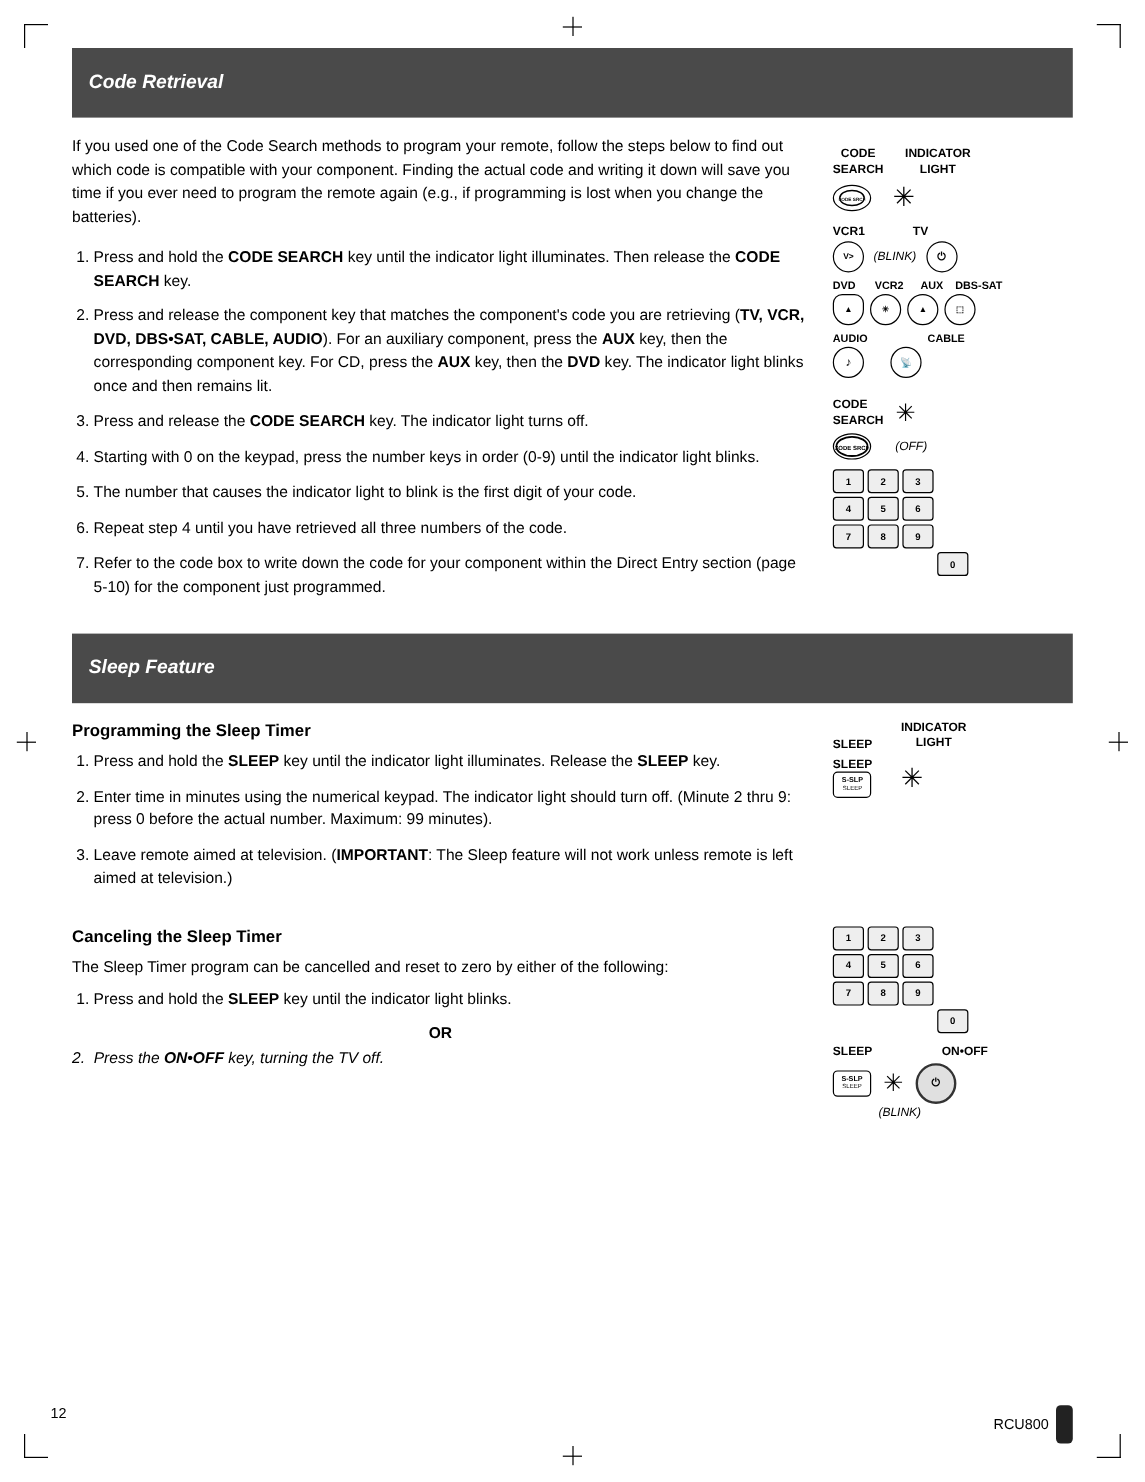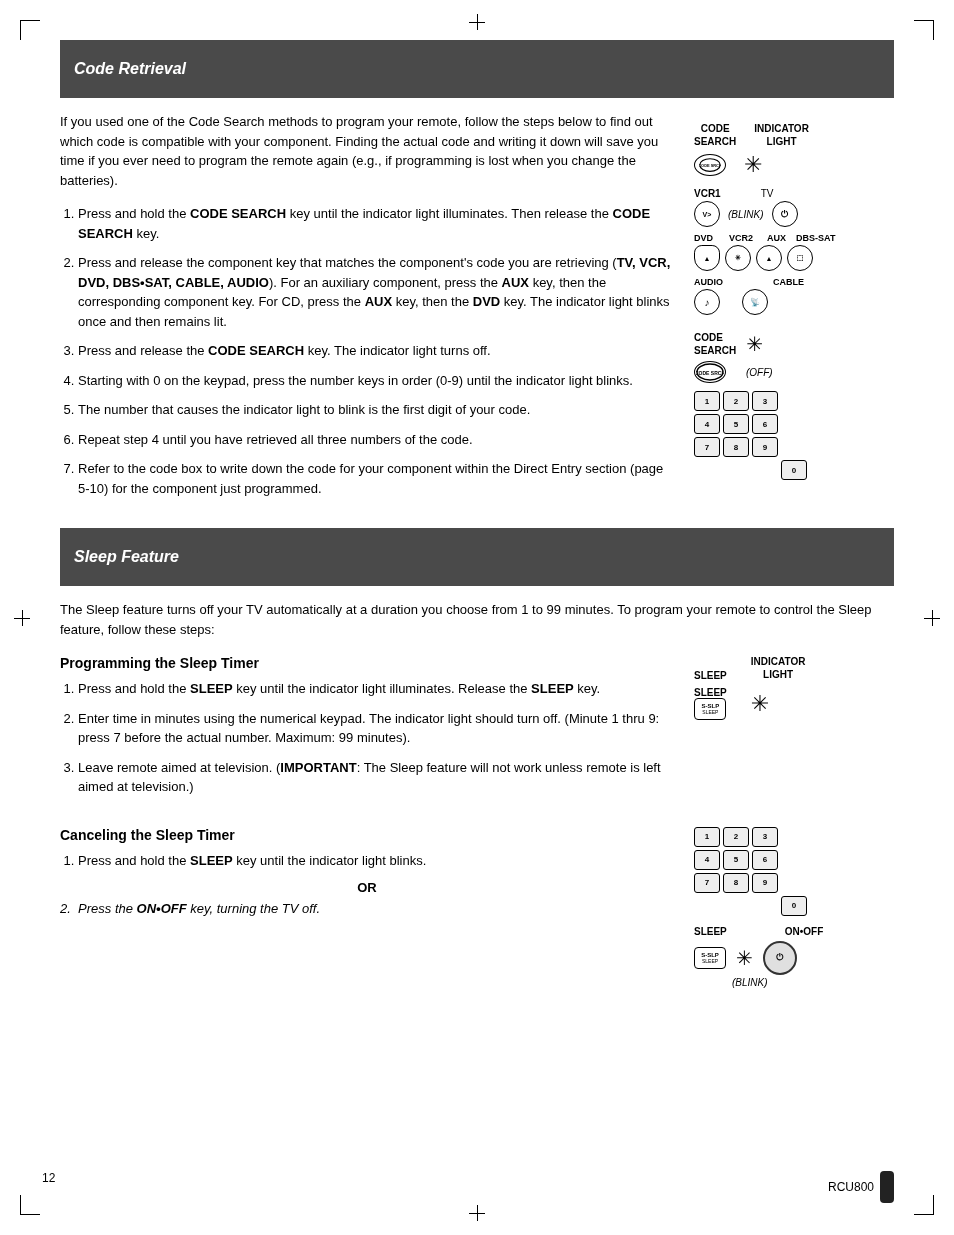--- a/index.html
+++ b/index.html
@@ -377,21 +377,21 @@
             </div>
           </div>
           <div>
             <span style="font-size:22px; line-height:1;">✳</span>
           </div>
         </div>
 
         <div style="margin-bottom:4px;">
           <div style="display:flex; gap:40px; margin-bottom:2px;">
             <div style="font-size:10px; font-weight:bold;">VCR1</div>
-            <div style="font-size:10px; font-weight:normal;">TV</div>
+            <div style="font-size:10px; font-weight:bold;">TV</div>
           </div>
           <div style="display:flex; gap:8px; align-items:center; margin-bottom:6px;">
             <div class="btn-medium key-round" style="font-size:7px;">V&gt;</div>
             <div style="font-size:10px; font-style:italic;">(BLINK)</div>
             <div class="btn-medium key-round" style="font-size:9px;">⏻</div>
           </div>
         </div>
 
         <div style="margin-bottom:4px;">
           <div style="display:flex; gap:8px; margin-bottom:2px; font-size:9px; font-weight:bold;">
@@ -455,31 +455,30 @@
         </div>
       </div>
     </div>
   </div>
 
   <div style="">
     <div class="section-header">
       <span>Sleep Feature</span>
     </div>
 
-    <p class="sleep-intro">The Sleep feature turns off your TV automatically at a duration you choose from 1 to 99 minutes. To program your remote to control the Sleep feature, follow these steps:</p>
 
     <div class="content-section">
       <div class="left-col">
         <div class="sub-section-title">Programming the Sleep Timer</div>
         <ol>
           <li>
             Press and hold the <strong>SLEEP</strong> key until the indicator light illuminates. Release the <strong>SLEEP</strong> key.
           </li>
           <li>
-            Enter time in minutes using the numerical keypad. The indicator light should turn off. (Minute 1 thru 9: press 7 before the actual number. Maximum: 99 minutes).
+            Enter time in minutes using the numerical keypad. The indicator light should turn off. (Minute 2 thru 9: press 0 before the actual number. Maximum: 99 minutes).
           </li>
           <li>
             Leave remote aimed at television. (<strong>IMPORTANT</strong>: The Sleep feature will not work unless remote is left aimed at television.)
           </li>
         </ol>
       </div>
 
       <div class="right-col">
 
         <div style="display:flex; gap:24px; margin-bottom:6px; align-items:flex-end;">
@@ -497,20 +496,21 @@
           <div>
             <span style="font-size:22px; line-height:1;">✳</span>
           </div>
         </div>
       </div>
     </div>
 
     <div class="content-section">
       <div class="left-col">
         <div class="sub-section-title">Canceling the Sleep Timer</div>
+        <p style="font-size:13px; line-height:1.5; margin-bottom:8px;">The Sleep Timer program can be cancelled and reset to zero by either of the following:</p>
         <ol>
           <li>
             Press and hold the <strong>SLEEP</strong> key until the indicator light blinks.
           </li>
         </ol>
         <div class="or-divider">OR</div>
         <p style="font-size:13px; line-height:1.5; margin-top:4px;font-style:italic;">
           2. &nbsp;Press the <strong>ON•OFF</strong> key, turning the TV off.
         </p>
       </div>

